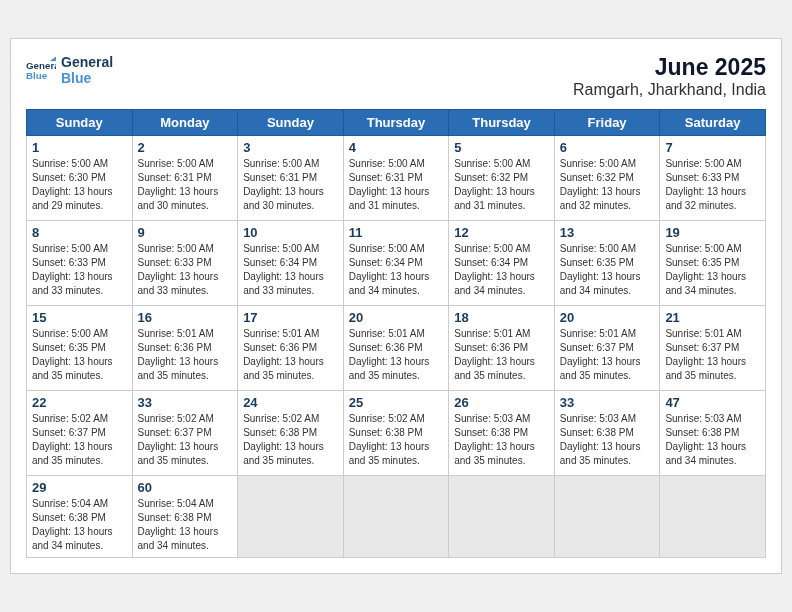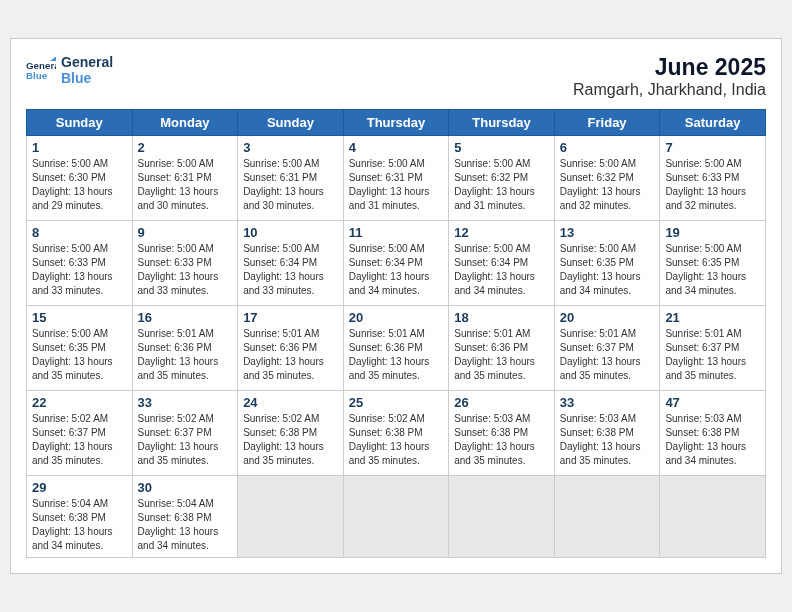--- a/index.html
+++ b/index.html
@@ -357,21 +357,21 @@
         <tr class="last-row">
           <td>
           <span class="day-number">29</span>
           <div class="day-info">
             Sunrise: 5:04 AM<br>
             Sunset: 6:38 PM<br>
             Daylight: 13 hours and 34 minutes.
           </div>
         </td>
           <td>
-          <span class="day-number">30</span>
+          <span class="day-number">60</span>
           <div class="day-info">
             Sunrise: 5:04 AM<br>
             Sunset: 6:38 PM<br>
             Daylight: 13 hours and 34 minutes.
           </div>
         </td>
           <td class="empty"></td>
           <td class="empty"></td>
           <td class="empty"></td>
           <td class="empty"></td>

